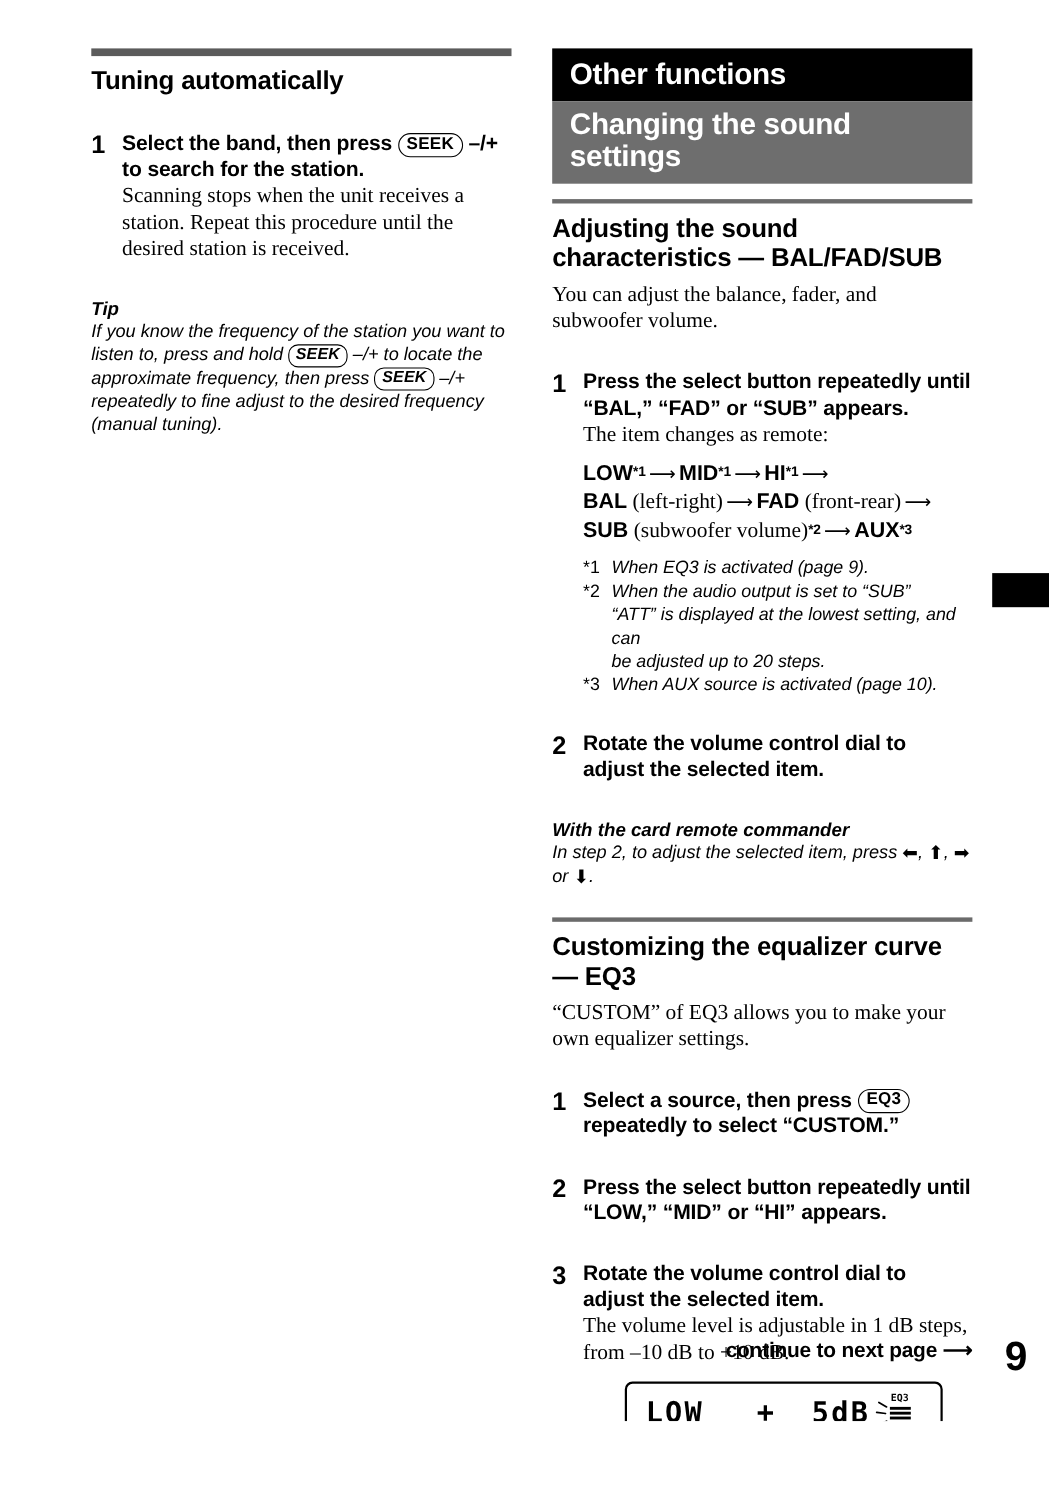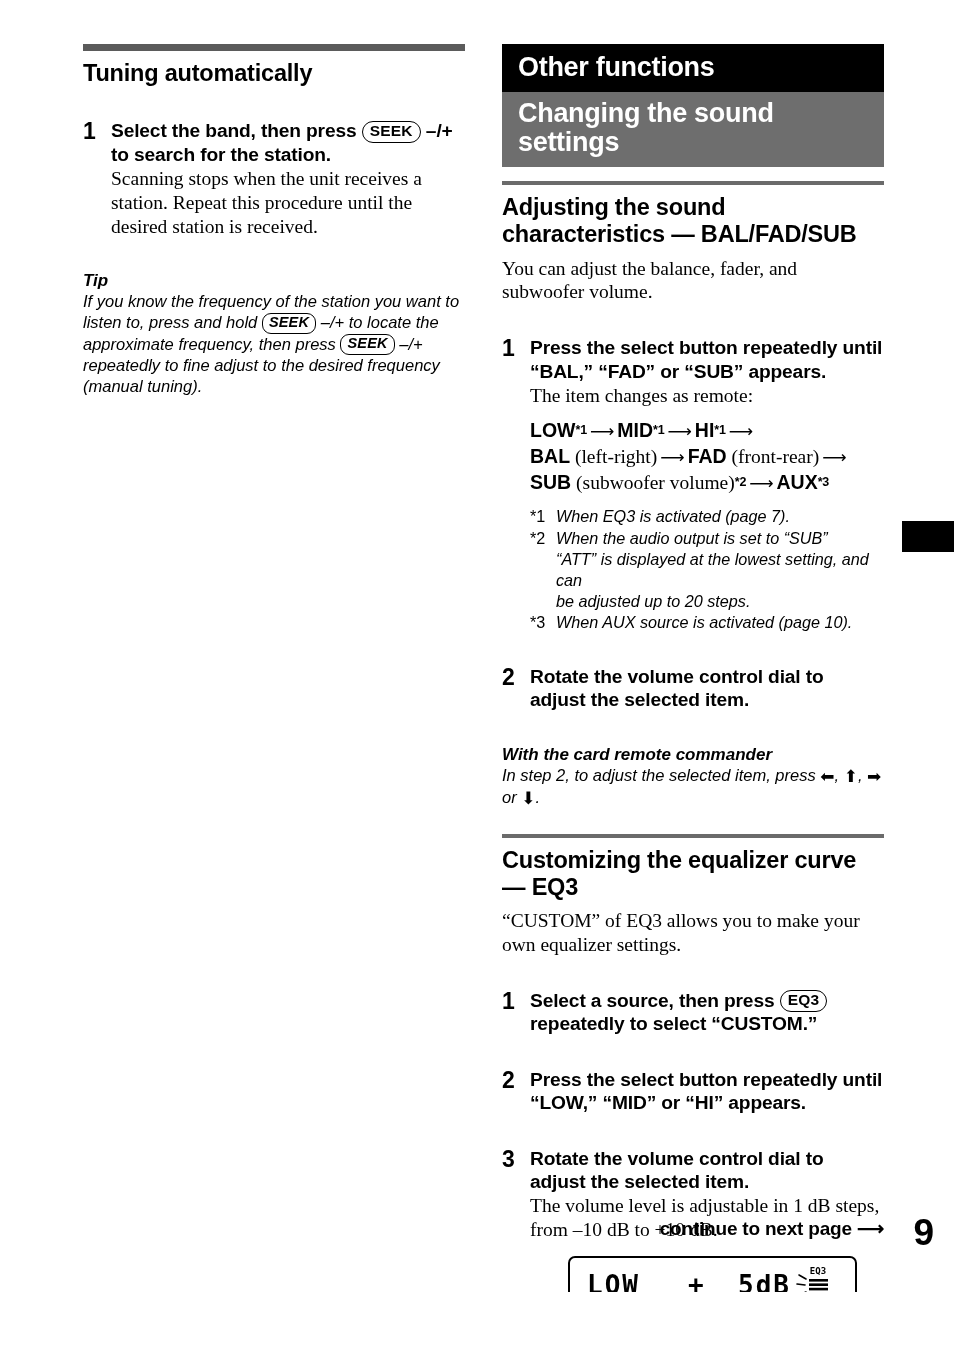--- a/index.html
+++ b/index.html
@@ -324,21 +324,21 @@
         </div>
         <div>
           <b>SUB</b> <span>(subwoofer volume)</span><span class="sup">*2</span><span class="arr">⟶</span><b>AUX</b><span class="sup">*3</span>
         </div>
       </div>
     </div>
 
     <div class="footnotes">
       <div class="fn-row">
         <span class="fn-mark">*1</span>
-        <span class="fn-text">When EQ3 is activated (page 7).</span>
+        <span class="fn-text">When EQ3 is activated (page 9).</span>
       </div>
       <div class="fn-row">
         <span class="fn-mark">*2</span>
         <span class="fn-text">When the audio output is set to “SUB”</span>
       </div>
       <div class="fn-cont">“ATT” is displayed at the lowest setting, and can</div>
       <div class="fn-cont">be adjusted up to 20 steps.</div>
       <div class="fn-row">
         <span class="fn-mark">*3</span>
         <span class="fn-text">When AUX source is activated (page 10).</span>

